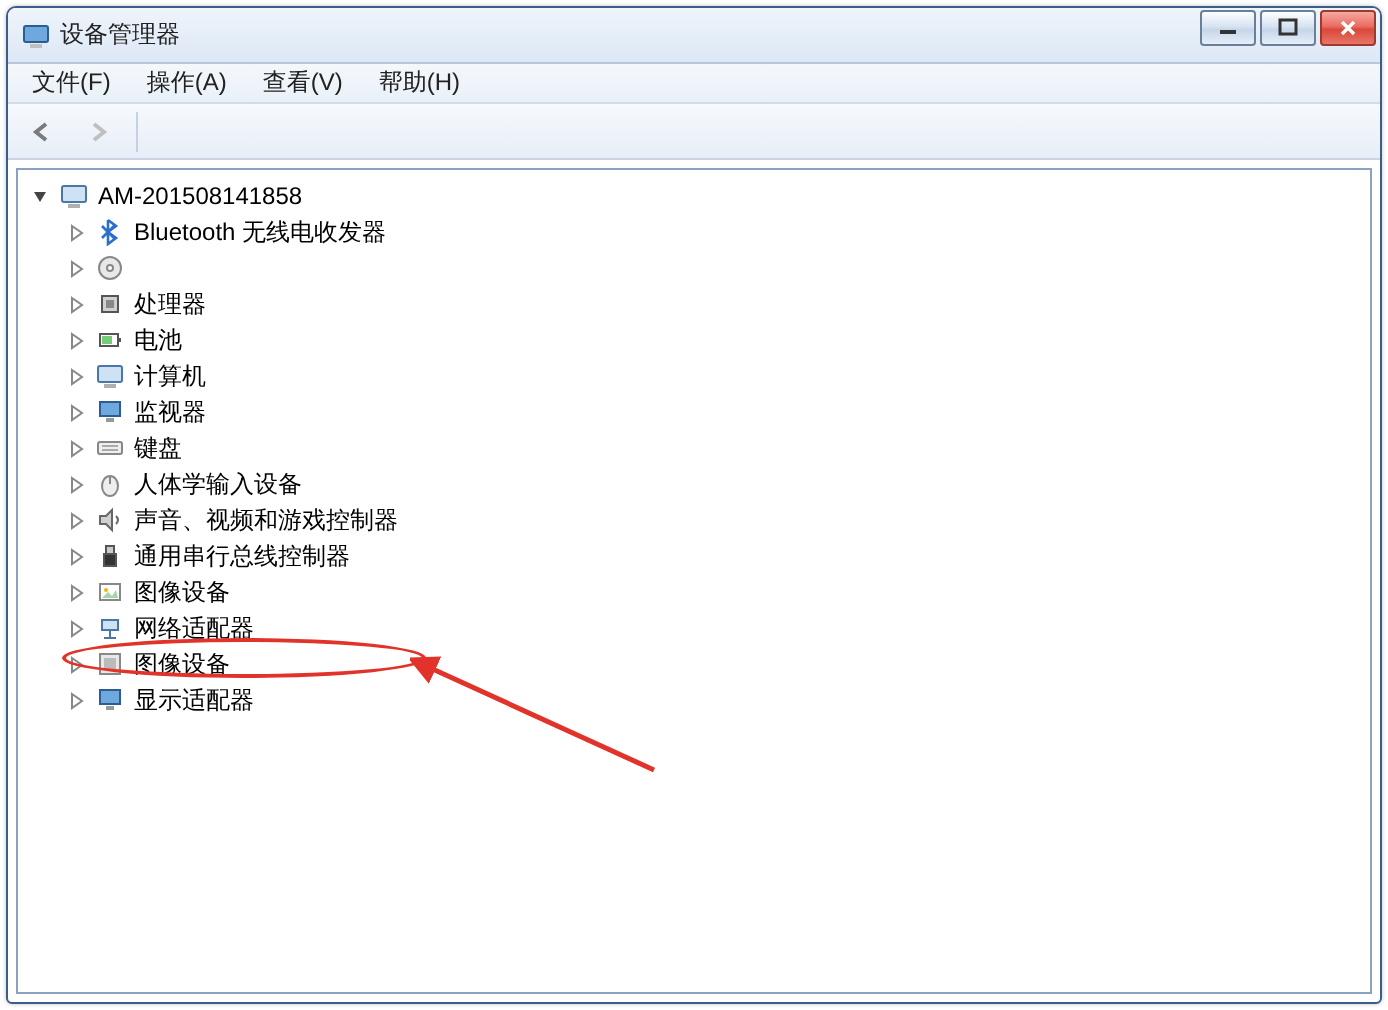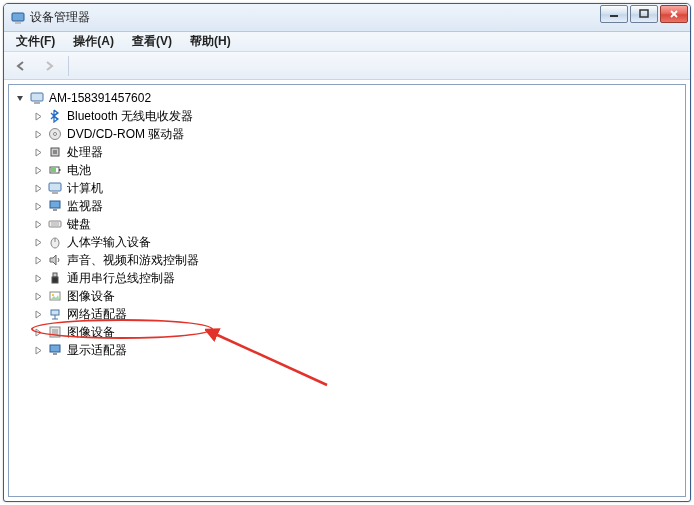--- a/index.html
+++ b/index.html
@@ -65,21 +65,20 @@
   .win-btn svg { display: block; }
   
   .menubar {
     height: 20px;
     background: linear-gradient(#f4f8fc, #e9f0f8);
     border-bottom: 1px solid #d2dbe6;
     display: flex;
     align-items: center;
     padding-left: 4px;
     gap: 2px;
-    font-weight: bold;
   }
   .menu-item {
     padding: 2px 8px;
     color: #222;
     cursor: pointer;
   }
   
   .toolbar {
     height: 28px;
     background: linear-gradient(#f6f9fd, #e7eef7);
@@ -215,21 +214,21 @@
           <svg width="9" height="9">
               <path d="M1 2 L7 2 L4 7 Z" fill="#444"></path>
             </svg>
         </span>
         <span class="node-icon">
           <svg width="14" height="14">
               <rect x="1" y="2" width="12" height="8" rx="1" fill="#cfe2f3" stroke="#4a77a8"></rect>
               <rect x="4" y="11" width="6" height="2" fill="#b0b0b0"></rect>
             </svg>
         </span>
-        <span class="node-label">AM-158391457602</span>
+        <span class="node-label">AM-201508141858</span>
       </div>
       <div id="tree-children">
           <div class="row">
             <span class="expander">
               <svg width="9" height="9">
                 <path d="M2 1 L7 4.5 L2 8 Z" fill="none" stroke="#888" stroke-width="1"></path>
               </svg>
             </span>
             <span class="node-icon">
               <svg width="14" height="14">
@@ -243,21 +242,20 @@
               <svg width="9" height="9">
                 <path d="M2 1 L7 4.5 L2 8 Z" fill="none" stroke="#888" stroke-width="1"></path>
               </svg>
             </span>
             <span class="node-icon">
               <svg width="14" height="14">
                 <circle cx="7" cy="7" r="5.5" fill="#e8e8e8" stroke="#888"></circle>
                 <circle cx="7" cy="7" r="1.5" fill="#fff" stroke="#888"></circle>
               </svg>
             </span>
-            <span class="node-label">DVD/CD-ROM 驱动器</span>
           </div>
           <div class="row">
             <span class="expander">
               <svg width="9" height="9">
                 <path d="M2 1 L7 4.5 L2 8 Z" fill="none" stroke="#888" stroke-width="1"></path>
               </svg>
             </span>
             <span class="node-icon">
               <svg width="14" height="14">
                 <rect x="3" y="3" width="8" height="8" fill="#d0d0d0" stroke="#555"></rect>

